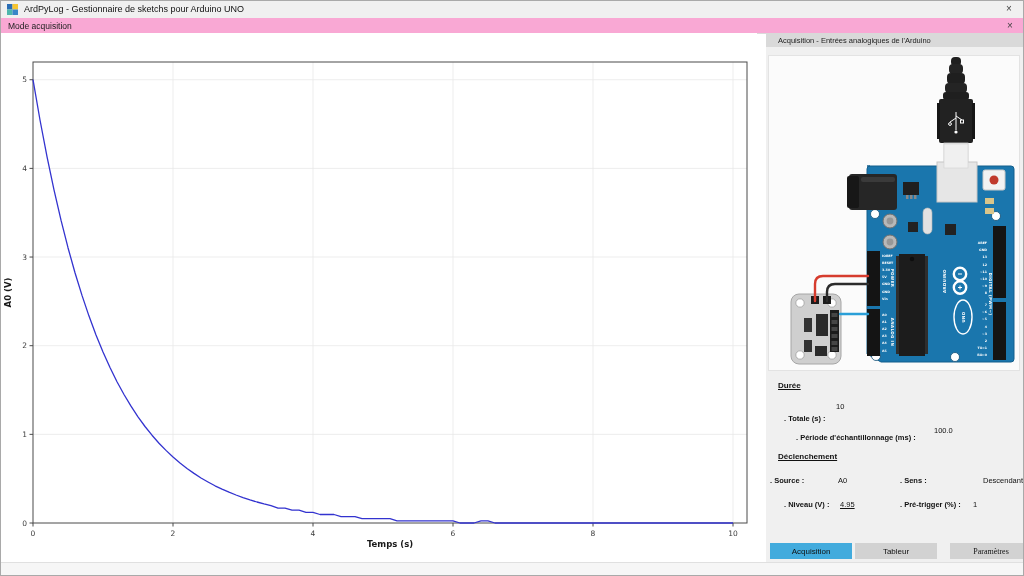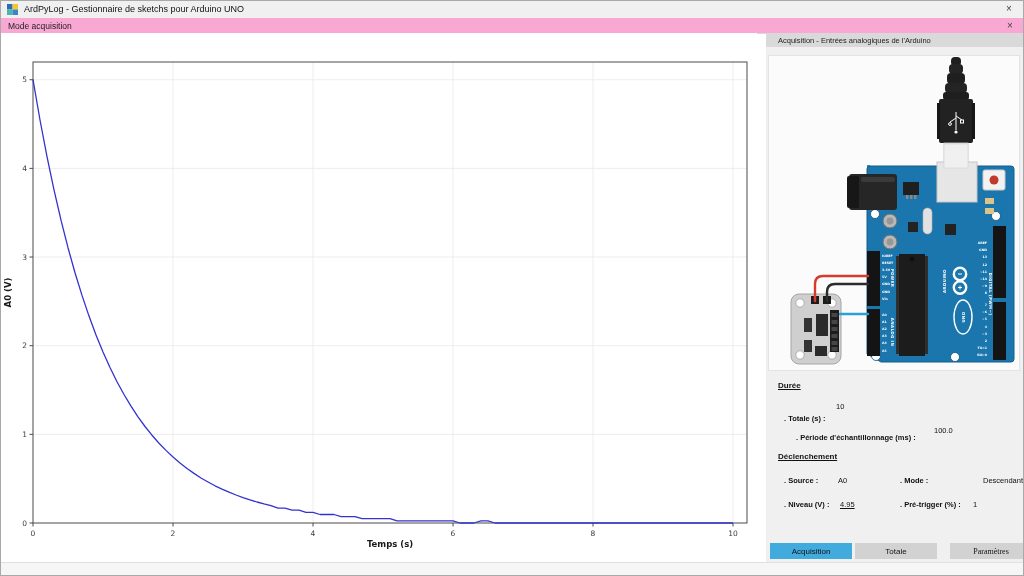--- a/index.html
+++ b/index.html
@@ -276,30 +276,30 @@
   <div>
     <div class="sec-heading" style="left:12px;top:348px;">Durée</div>
     <span class="row-label" style="left:18px;top:381px;">. Totale (s) :</span>
     <span class="row-value" style="left:70px;top:369px;">10</span>
     <span class="row-label" style="left:30px;top:393px;margin-top:7px;">. Période d'échantillonnage (ms) :</span>
     <span class="row-value" style="left:168px;top:393px;">100.0</span>
   </div>
 
   <div>
     <div class="sec-heading" style="left:12px;top:419px;">Déclenchement</div>
-    <span class="row-label" style="left:18px;top:443px;">. Source :</span>
+    <span class="row-label" style="left:4px;top:443px;">. Source :</span>
     <span class="row-value" style="left:72px;top:443px;">A0</span>
-    <span class="row-label" style="left:134px;top:443px;">. Mode :</span>
+    <span class="row-label" style="left:134px;top:443px;">. Sens :</span>
     <span class="row-value" style="left:169px;top:443px;padding-left:48px;">Descendant</span>
     <span class="row-label" style="left:18px;top:467px;">. Niveau (V) :</span>
     <span class="row-value" style="left:74px;top:467px;text-decoration:underline;">4.95</span>
     <span class="row-label" style="left:134px;top:467px;">. Pré-trigger (%) :</span>
     <span class="row-value" style="left:207px;top:467px;">1</span>
   </div>
 
   <div class="tab-bar">
     <div class="tab active" style="left:4px;">Acquisition</div>
-    <div class="tab" style="left:89px;">Totale</div>
+    <div class="tab" style="left:89px;">Tableur</div>
     <div class="tab" style="left:184px;font-family:Liberation Serif, serif;">Paramètres</div>
   </div>
 </div>
 
 <div class="statusbar"></div>
 
 </body></html>

